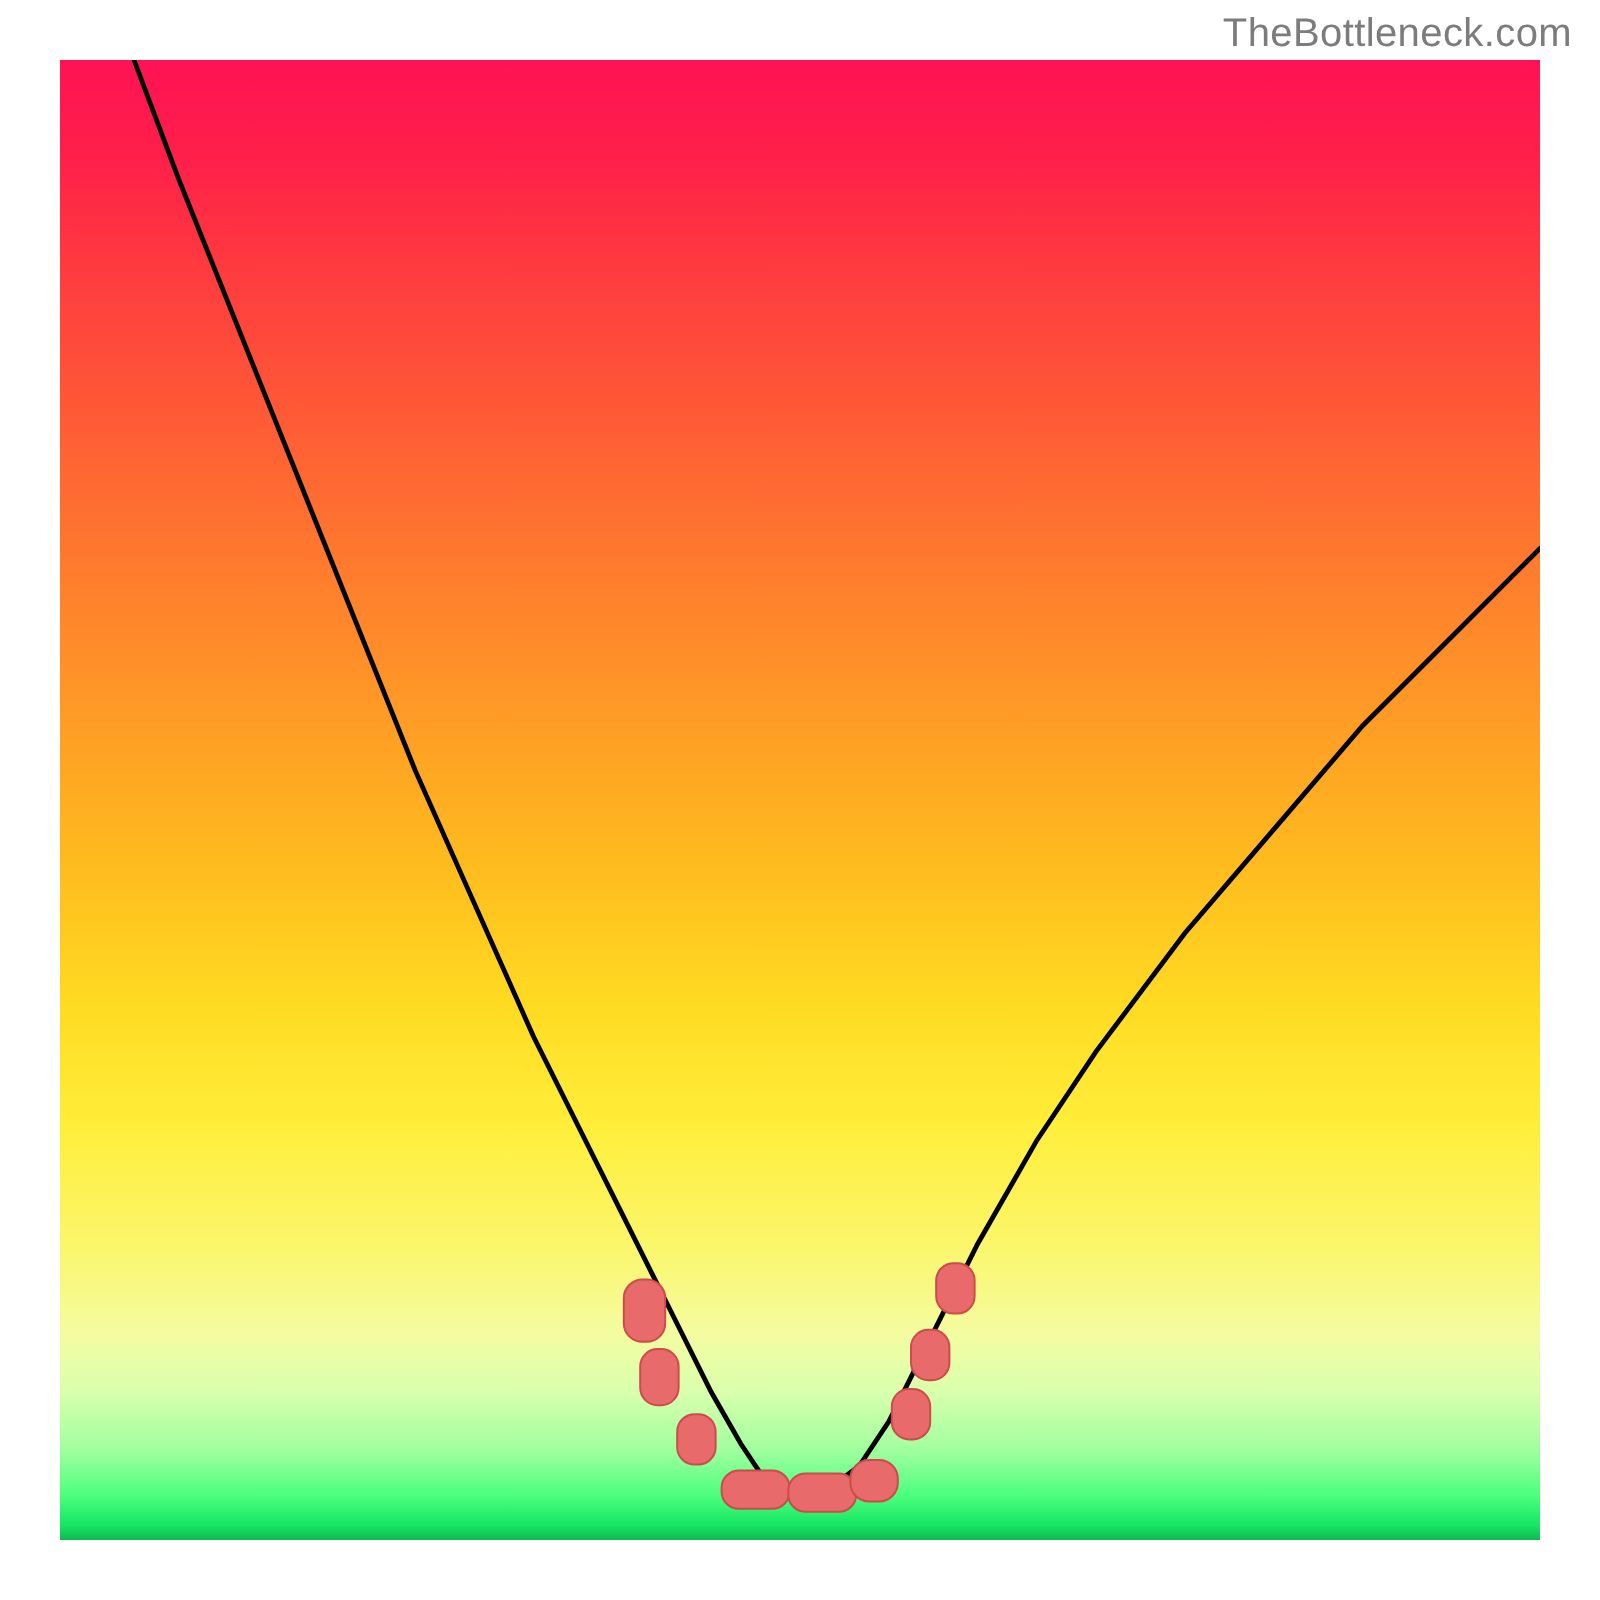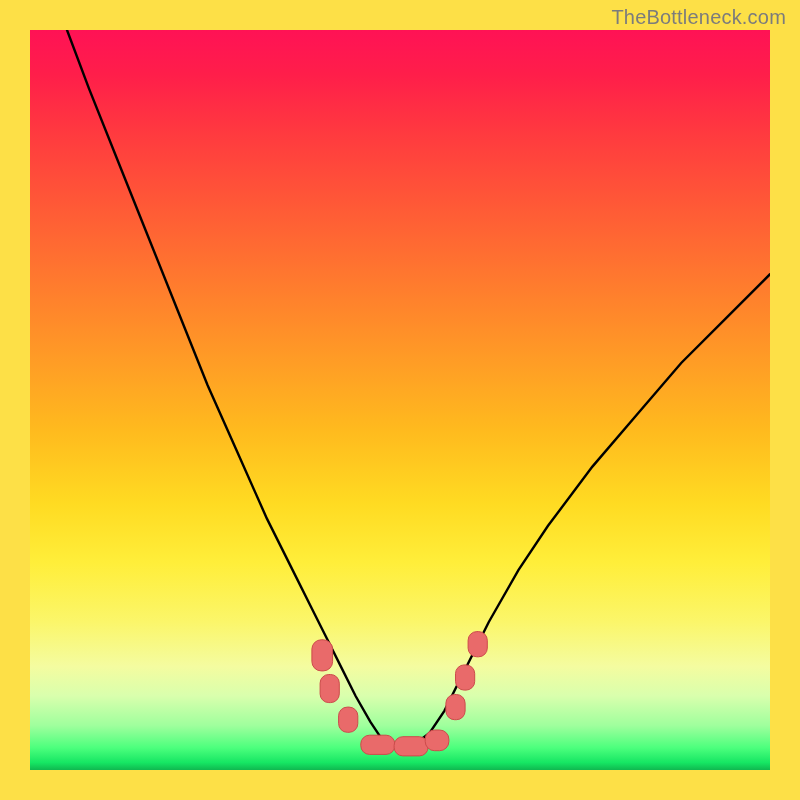--- a/index.html
+++ b/index.html
@@ -8,21 +8,21 @@
     width: 800px;
     height: 800px;
     background: #000;
     overflow: hidden;
     font-family: Arial, Helvetica, sans-serif;
   }
   .frame {
     position: relative;
     width: 800px;
     height: 800px;
-    background: #fde047;
+    background: #ffffff;
   }
   .plot-area {
     position: absolute;
     left: 30px;
     top: 30px;
     width: 740px;
     height: 740px;
     
     background: linear-gradient(to bottom,
       #ff1255 0%,

